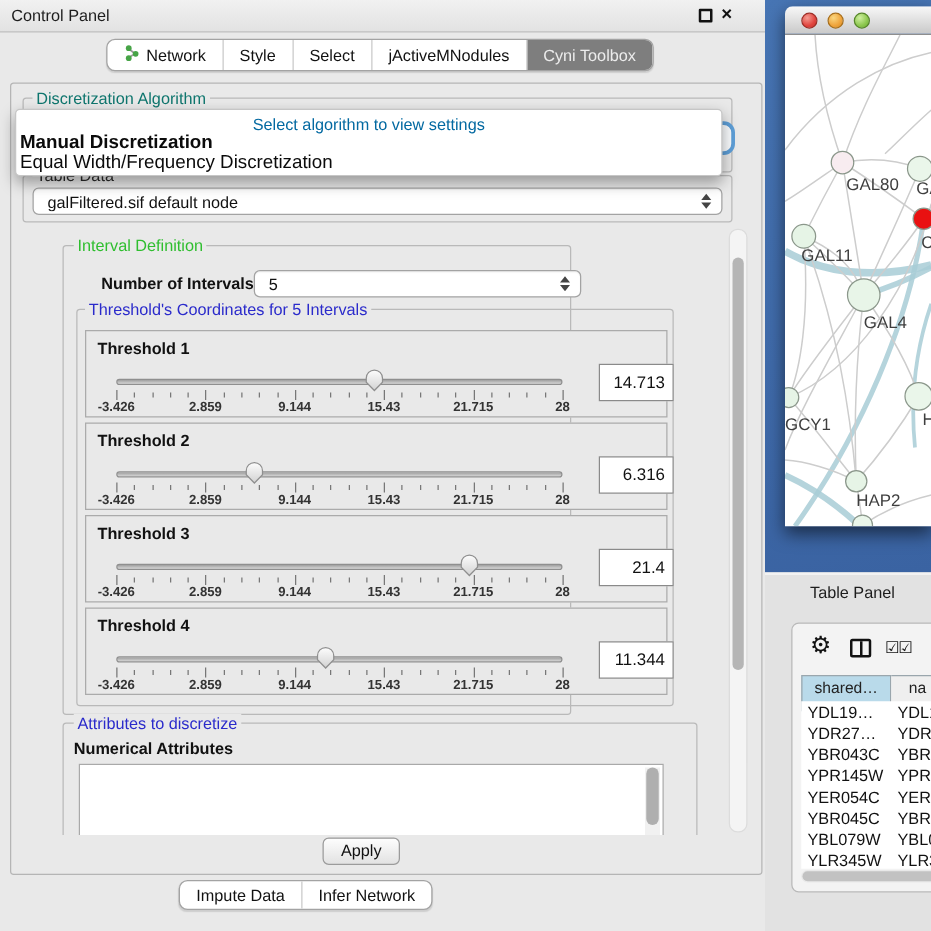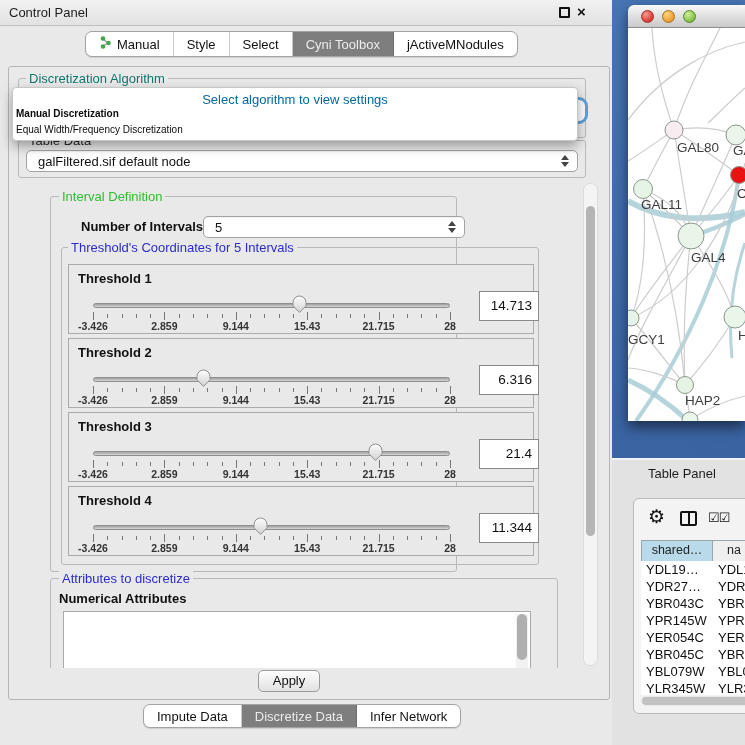--- a/index.html
+++ b/index.html
@@ -32,21 +32,21 @@
   .group-title { position:absolute; font-size:13px; background:#E9E9E9; padding:0 3px; white-space:nowrap; }
 
   #algo-group { left:18px; top:78px; width:568px; height:60px; }
   #algo-group-title { left:26px; top:71px; color:#0f766e; }
   #algo-combo-focus { left:548px; top:97px; width:40px; height:27px; border:3px solid #5E9FD8;
     border-radius:9px; background:#FBFDFF; }
 
   #algo-popup { left:12px; top:87px; width:566px; height:54px; background:#FFFFFF;
     border:1px solid #C6C6C6; border-radius:4px; box-shadow:0 5px 12px rgba(0,0,0,0.35); z-index:30; }
   .popup-placeholder { text-align:center; color:#0369a1; font-size:13px; padding-top:4px; height:18px; }
-  .popup-item { font-size:10px; color:#0b0b0b; padding-left:3px; height:16px; line-height:16px; }
+  .popup-item { font-size:15px; color:#0b0b0b; padding-left:3px; height:16px; line-height:16px; }
   .popup-item.bold { font-weight:bold; }
 
   #tabledata-group { left:18px; top:140px; width:568px; height:38px; }
   #tabledata-group-title { left:26px; top:133px; color:#2b2b2b; }
 
   .combo { position:absolute; background:#FFF; border:1px solid #A3A3A3; border-radius:5px;
     font-size:13px; color:#111; display:flex; align-items:center; box-shadow:inset 0 1px 1px rgba(0,0,0,0.06); }
   .combo .val { padding-left:11px; flex:1; overflow:hidden; white-space:nowrap; }
   .stepper { width:14px; display:flex; flex-direction:column; align-items:center; gap:2px; margin-right:5px; }
   .tri-up { width:0; height:0; border-left:4px solid transparent; border-right:4px solid transparent;
@@ -146,33 +146,33 @@
 
 <div class="abs segbar" id="top-tabs">
     <div class="seg">
       <span><svg width="13" height="15" viewBox="0 0 13 15">
           <line x1="4" y1="4" x2="9" y2="8" stroke="#9B9B9B" stroke-width="1.4"></line>
           <line x1="4" y1="11" x2="9" y2="8" stroke="#9B9B9B" stroke-width="1.4"></line>
           <circle cx="4" cy="3.5" r="2.3" fill="#47A447"></circle>
           <circle cx="4" cy="11.5" r="2.3" fill="#47A447"></circle>
           <circle cx="9.5" cy="8" r="2.3" fill="#47A447"></circle>
         </svg></span>
-      <span>Manual</span>
+      <span>Network</span>
     </div>
     <div class="seg">
       <span>Style</span>
     </div>
     <div class="seg">
       <span>Select</span>
     </div>
+    <div class="seg">
+      <span>jActiveMNodules</span>
+    </div>
     <div class="seg selected">
       <span>Cyni Toolbox</span>
-    </div>
-    <div class="seg">
-      <span>jActiveMNodules</span>
     </div>
   </div>
 
 <div class="abs" id="cp-main"></div>
 
 <div class="abs groupbox" id="algo-group"></div>
 <div class="abs group-title" id="algo-group-title">Discretization Algorithm</div>
 <div class="abs" id="algo-combo-focus"></div>
 
 <div class="abs" id="algo-popup">
@@ -410,23 +410,20 @@
 
 <div class="abs" id="main-vscroll">
   <div id="main-vthumb"></div>
 </div>
 
 <div class="abs" id="apply-button">Apply</div>
 
 <div class="abs segbar" id="bottom-tabs">
     <div class="seg">
       <span>Impute Data</span>
-    </div>
-    <div class="seg selected">
-      <span>Discretize Data</span>
     </div>
     <div class="seg">
       <span>Infer Network</span>
     </div>
   </div>
 
 <div class="abs" id="blue-bg"></div>
 
 <div class="abs" id="net-window">
   <div id="net-titlebar">

